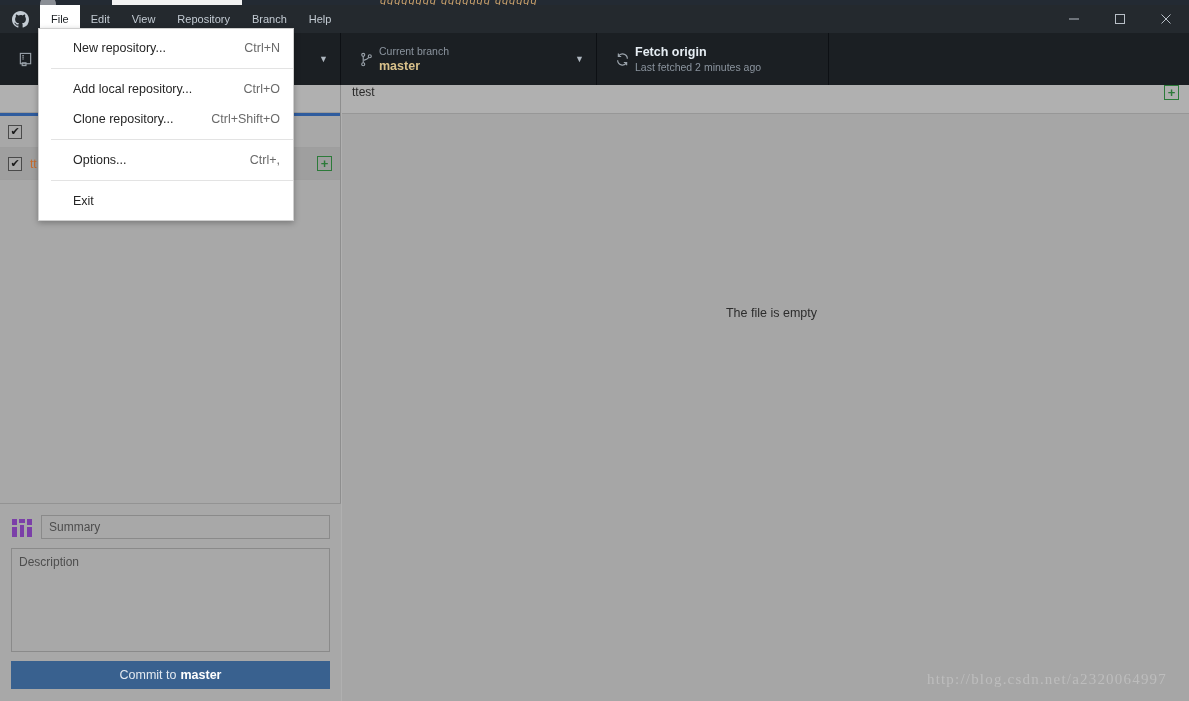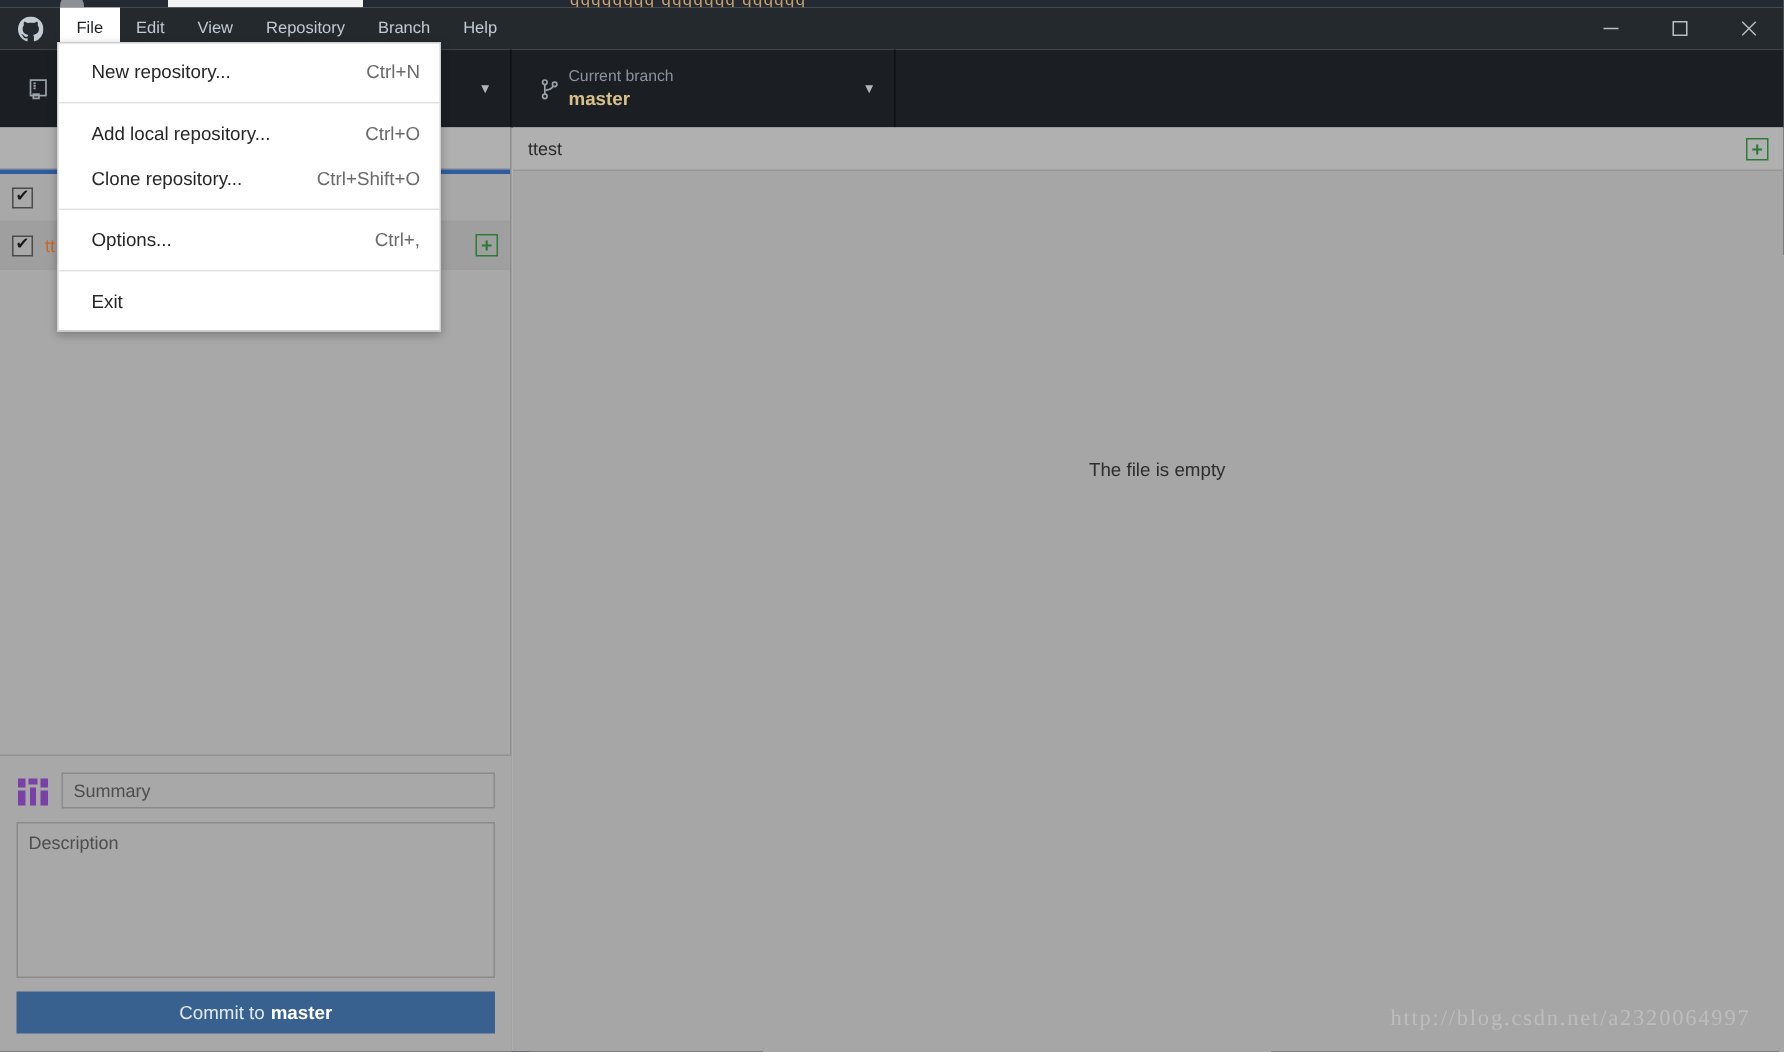--- a/index.html
+++ b/index.html
@@ -13,20 +13,21 @@
     position: relative;
     width: 1189px; height: 701px;
     background: #b0b0b0;
   }
 
   
   .top-cut {
     position: absolute; left: 0; top: 0; width: 1189px; height: 5px;
     background: #232a33;
     overflow: hidden;
+    font-style: italic;
   }
   .top-cut-blur {
     position: absolute; top: -6px; left: 380px;
     font-size: 11px; color: #c9a06a; letter-spacing: 1px;
     white-space: nowrap; filter: blur(0.4px);
   }
   .top-cut-white {
     position: absolute; left: 112px; top: 0; width: 130px; height: 5px;
     background: #f2f2f2;
   }
@@ -160,21 +161,21 @@
   }
   .commit-btn b { color: #ffffff; }
 
   
   .right-panel {
     position: absolute; left: 342px; top: 85px;
     width: 847px; height: 616px; background: #a6a6a6;
   }
   .diff-head {
     height: 29px; background: #b0b0b0;
-    display: flex; align-items: center; padding: 12px 10px;
+    display: flex; padding: 0 10px;
     border-bottom: 1px solid #979797;
     font-size: 12px; color: #2a2a2a;
   }
   .diff-head .badge-plus { margin-left: auto; }
   .diff-body {
     height: 587px; position: relative;
     background: #a6a6a6;
     display: flex; align-items: center; justify-content: center; margin-left: 12px;
   }
   .empty-msg { font-size: 12.5px; color: #2d2d2d; margin-top: -190px; }
@@ -184,21 +185,21 @@
     font-size: 15px; color: #bdbdbd; letter-spacing: 1.2px;
     white-space: nowrap;
   }
 
   
   .dropdown {
     position: absolute; left: 38px; top: 28px;
     width: 256px; background: #ffffff;
     border: 1px solid #cfcfcf;
     box-shadow: 0 2px 6px rgba(0,0,0,0.28);
-    padding: 4px 0 4px 0;
+    padding: 4px 0 4px 12px;
     z-index: 50;
   }
   .dd-item {
     height: 30px; display: flex; align-items: center;
     padding: 0 13px 0 22px;
     font-size: 12.5px; color: #262626;
     cursor: default;
   }
   .dd-label { flex: 1; white-space: nowrap; }
   .dd-accel { color: #6a6a6a; font-size: 12.5px; margin-left: 18px; white-space: nowrap; }
@@ -287,20 +288,34 @@
           <path d="M10.2 5.8c-.6 2-2.8 2.4-5.1 3"></path>
         </svg>
       </div>
       <div class="tb-text">
         <div class="tb-label">Current branch</div>
         <div class="tb-value master">master</div>
       </div>
       <div class="tb-caret">▼</div>
     </div>
 
+    <div class="tb-cell tb-fetch">
+      <div class="tb-icon">
+        <svg width="15" height="15" viewBox="0 0 16 16" fill="none" stroke="#9ba3ab" stroke-width="1.3">
+          <path d="M13.2 7.2A5.2 5.2 0 0 0 3.6 4.6"></path>
+          <path d="M2.8 8.8a5.2 5.2 0 0 0 9.6 2.6"></path>
+          <polyline points="3.6,1.6 3.6,4.8 6.6,4.8"></polyline>
+          <polyline points="12.4,14.2 12.4,11.2 9.4,11.2"></polyline>
+        </svg>
+      </div>
+      <div class="tb-text">
+        <div class="tb-value">Fetch origin</div>
+        <div class="tb-label">Last fetched 2 minutes ago</div>
+      </div>
+    </div>
 
     <div class="tb-cell tb-rest"></div>
   </div>
 
   <div class="left-panel">
     <div class="changes-head"></div>
     <div class="sel-bar"></div>
 
     <div class="file-row">
       <div class="cb">✔</div>

